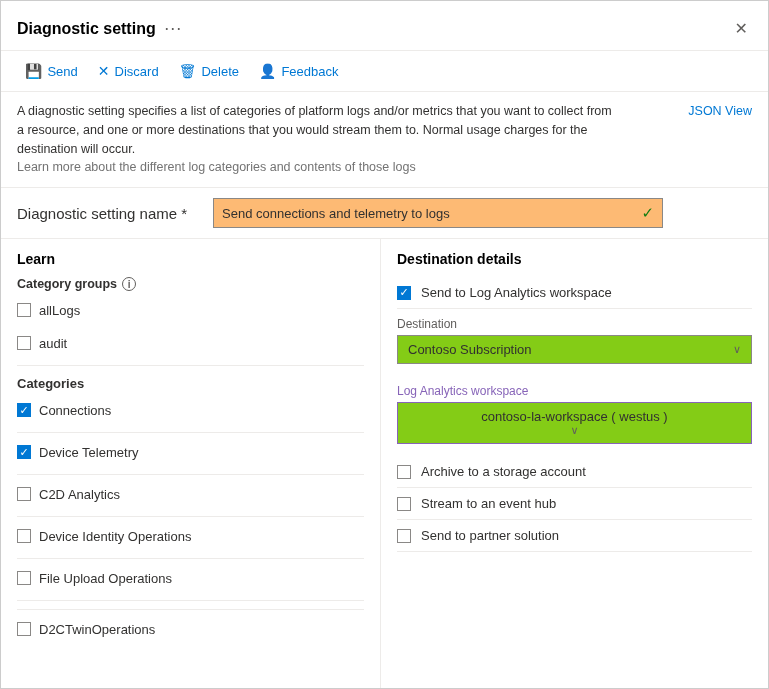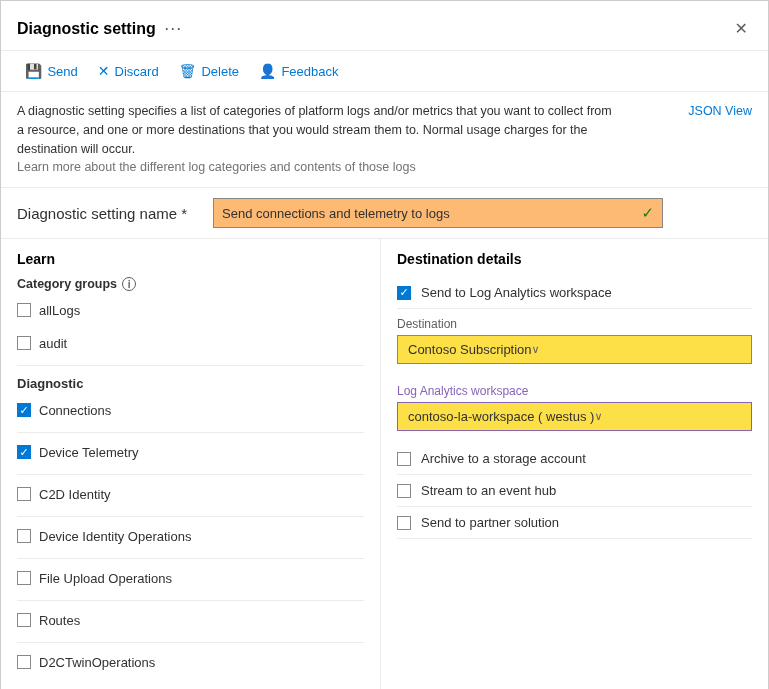--- a/index.html
+++ b/index.html
@@ -223,30 +223,31 @@
     .field-label {
       font-size: 12px;
       color: #605e5c;
       margin-bottom: 4px;
     }
     .dropdown {
       width: 100%;
       border: 1px solid #8a8886;
       padding: 6px 10px;
       font-size: 13px;
-      background: #fde047;
-      display: flex;
-      align-items: center;
-      justify-content: flex-start;
+      background: #84cc16;
+      display: flex;
+      align-items: center;
+      justify-content: space-between;
       cursor: pointer;
       color: #323130;
       margin-bottom: 8px;
     }
     .dropdown.highlighted {
       border-color: #8764b8;
+      flex-direction: column;
     }
     .dropdown-arrow {
       font-size: 11px;
       color: #605e5c;
     }
   </style>
 </head>
 <body>
 
 <div class="dialog">
@@ -309,56 +310,52 @@
         <div class="custom-checkbox"></div>
         <label>allLogs</label>
       </div>
       <div class="checkbox-item">
         <div class="custom-checkbox"></div>
         <label>audit</label>
       </div>
 
       <hr class="divider">
 
-      <div class="categories-title">Diagnostic</div>
+      <div class="categories-title">Categories</div>
 
       <div class="checkbox-item">
         <div class="custom-checkbox checked"></div>
         <label>Connections</label>
       </div>
       <hr class="divider">
 
       <div class="checkbox-item">
         <div class="custom-checkbox checked"></div>
         <label>Device Telemetry</label>
       </div>
       <hr class="divider">
 
       <div class="checkbox-item">
         <div class="custom-checkbox"></div>
-        <label>C2D Identity</label>
+        <label>C2D Analytics</label>
       </div>
       <hr class="divider">
 
       <div class="checkbox-item">
         <div class="custom-checkbox"></div>
         <label>Device Identity Operations</label>
       </div>
       <hr class="divider">
 
       <div class="checkbox-item">
         <div class="custom-checkbox"></div>
         <label>File Upload Operations</label>
       </div>
       <hr class="divider">
 
-      <div class="checkbox-item">
-        <div class="custom-checkbox"></div>
-        <label>Routes</label>
-      </div>
       <hr class="divider">
 
       <div class="checkbox-item">
         <div class="custom-checkbox"></div>
         <label>D2CTwinOperations</label>
       </div>
     </div>
 
     <div class="right-panel">
       <div class="section-title">Destination details</div>

